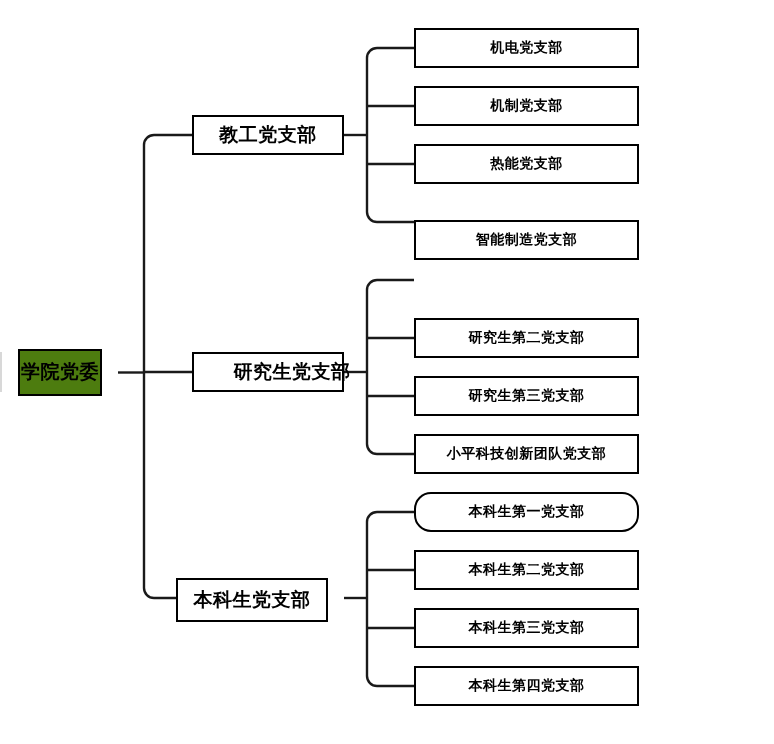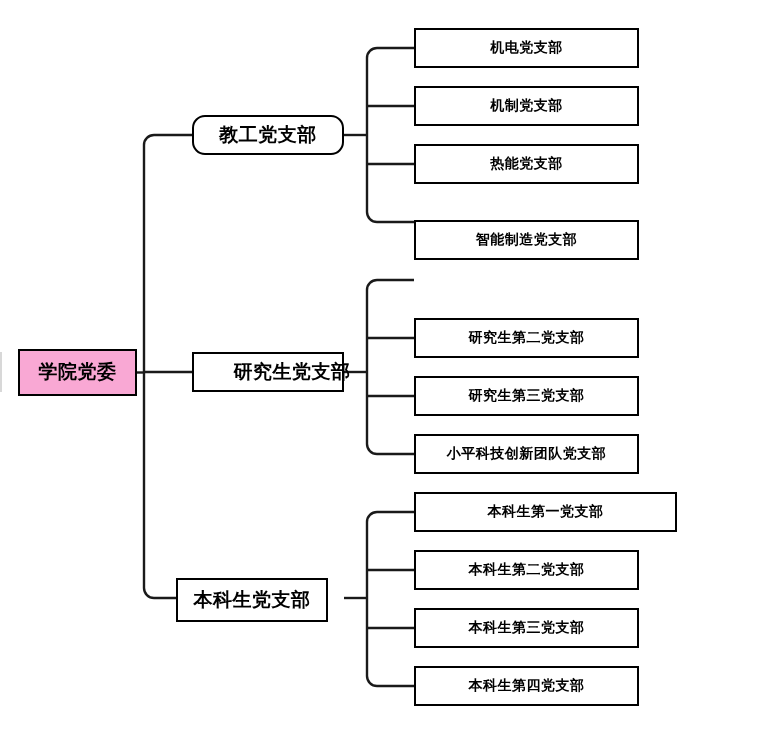--- a/index.html
+++ b/index.html
@@ -81,28 +81,28 @@
       <path d="M 367 444 A 10 10 0 0 0 377 454 H 414" fill="none" stroke="#1a1a1a" stroke-width="2.4" stroke-linecap="butt"></path>
       <path d="M 367 290 V 444" fill="none" stroke="#1a1a1a" stroke-width="2.4" stroke-linecap="butt"></path>
       <path d="M 344 598 H 367" fill="none" stroke="#1a1a1a" stroke-width="2.4" stroke-linecap="butt"></path>
       <path d="M 367 522 A 10 10 0 0 1 377 512 H 414" fill="none" stroke="#1a1a1a" stroke-width="2.4" stroke-linecap="butt"></path>
       <path d="M 367 570 H 414" fill="none" stroke="#1a1a1a" stroke-width="2.4" stroke-linecap="butt"></path>
       <path d="M 367 628 H 414" fill="none" stroke="#1a1a1a" stroke-width="2.4" stroke-linecap="butt"></path>
       <path d="M 367 676 A 10 10 0 0 0 377 686 H 414" fill="none" stroke="#1a1a1a" stroke-width="2.4" stroke-linecap="butt"></path>
       <path d="M 367 522 V 676" fill="none" stroke="#1a1a1a" stroke-width="2.4" stroke-linecap="butt"></path>
     </svg>
 
-<div class="node-box node-root" style="left: 18px; top: 349px; width: 119px; height: 47px; background: #f9a8d4; border-color: rgb(0, 0, 0);">学院党委</div>
-    <div class="node-box node-mid" style="left: 192px; top: 115px; width: 152px; height: 40px; background: rgb(255, 255, 255); border-color: rgb(0, 0, 0); border-radius: 13px;">教工党支部</div>
+<div class="node-box node-root" style="left: 18px; top: 349px; width: 84px; height: 47px; background: #4d7c0f; border-color: rgb(0, 0, 0);">学院党委</div>
+    <div class="node-box node-mid" style="left: 192px; top: 115px; width: 152px; height: 40px; background: rgb(255, 255, 255); border-color: rgb(0, 0, 0);">教工党支部</div>
     <div class="node-box node-leaf" style="left: 414px; top: 28px; width: 225px; height: 40px; background: rgb(255, 255, 255); border-color: rgb(0, 0, 0);">机电党支部</div>
     <div class="node-box node-leaf" style="left: 414px; top: 144px; width: 225px; height: 40px; background: rgb(255, 255, 255); border-color: rgb(0, 0, 0);">热能党支部</div>
     <div class="node-box node-leaf" style="left: 414px; top: 86px; width: 225px; height: 40px; background: rgb(255, 255, 255); border-color: rgb(0, 0, 0);">机制党支部</div>
     <div class="node-box node-leaf" style="left: 414px; top: 202px; width: 225px; height: 40px; background: rgb(255, 255, 255); border-color: rgb(0, 0, 0); margin-top: 18px;">智能制造党支部</div>
     <div class="node-box node-mid" style="left: 192px; top: 352px; width: 152px; height: 40px; background: rgb(255, 255, 255); border-color: rgb(0, 0, 0); padding-left: 48px;">研究生党支部</div>
     <div class="node-box node-leaf" style="left: 414px; top: 318px; width: 225px; height: 40px; background: rgb(255, 255, 255); border-color: rgb(0, 0, 0);">研究生第二党支部</div>
     <div class="node-box node-leaf" style="left: 414px; top: 376px; width: 225px; height: 40px; background: rgb(255, 255, 255); border-color: rgb(0, 0, 0);">研究生第三党支部</div>
     <div class="node-box node-leaf" style="left: 414px; top: 434px; width: 225px; height: 40px; background: rgb(255, 255, 255); border-color: rgb(0, 0, 0);">小平科技创新团队党支部</div>
     <div class="node-box node-mid" style="left: 176px; top: 578px; width: 152px; height: 44px; background: rgb(255, 255, 255); border-color: rgb(0, 0, 0);">本科生党支部</div>
-    <div class="node-box node-leaf" style="left: 414px; top: 492px; width: 263px; height: 40px; background: rgb(255, 255, 255); border-color: rgb(0, 0, 0);">本科生第一党支部</div>
+    <div class="node-box node-leaf" style="left: 414px; top: 492px; width: 225px; height: 40px; background: rgb(255, 255, 255); border-color: rgb(0, 0, 0); border-radius: 17px;">本科生第一党支部</div>
     <div class="node-box node-leaf" style="left: 414px; top: 550px; width: 225px; height: 40px; background: rgb(255, 255, 255); border-color: rgb(0, 0, 0);">本科生第二党支部</div>
     <div class="node-box node-leaf" style="left: 414px; top: 608px; width: 225px; height: 40px; background: rgb(255, 255, 255); border-color: rgb(0, 0, 0);">本科生第三党支部</div>
     <div class="node-box node-leaf" style="left: 414px; top: 666px; width: 225px; height: 40px; background: rgb(255, 255, 255); border-color: rgb(0, 0, 0);">本科生第四党支部</div>
   </div>
 
 </body></html>

